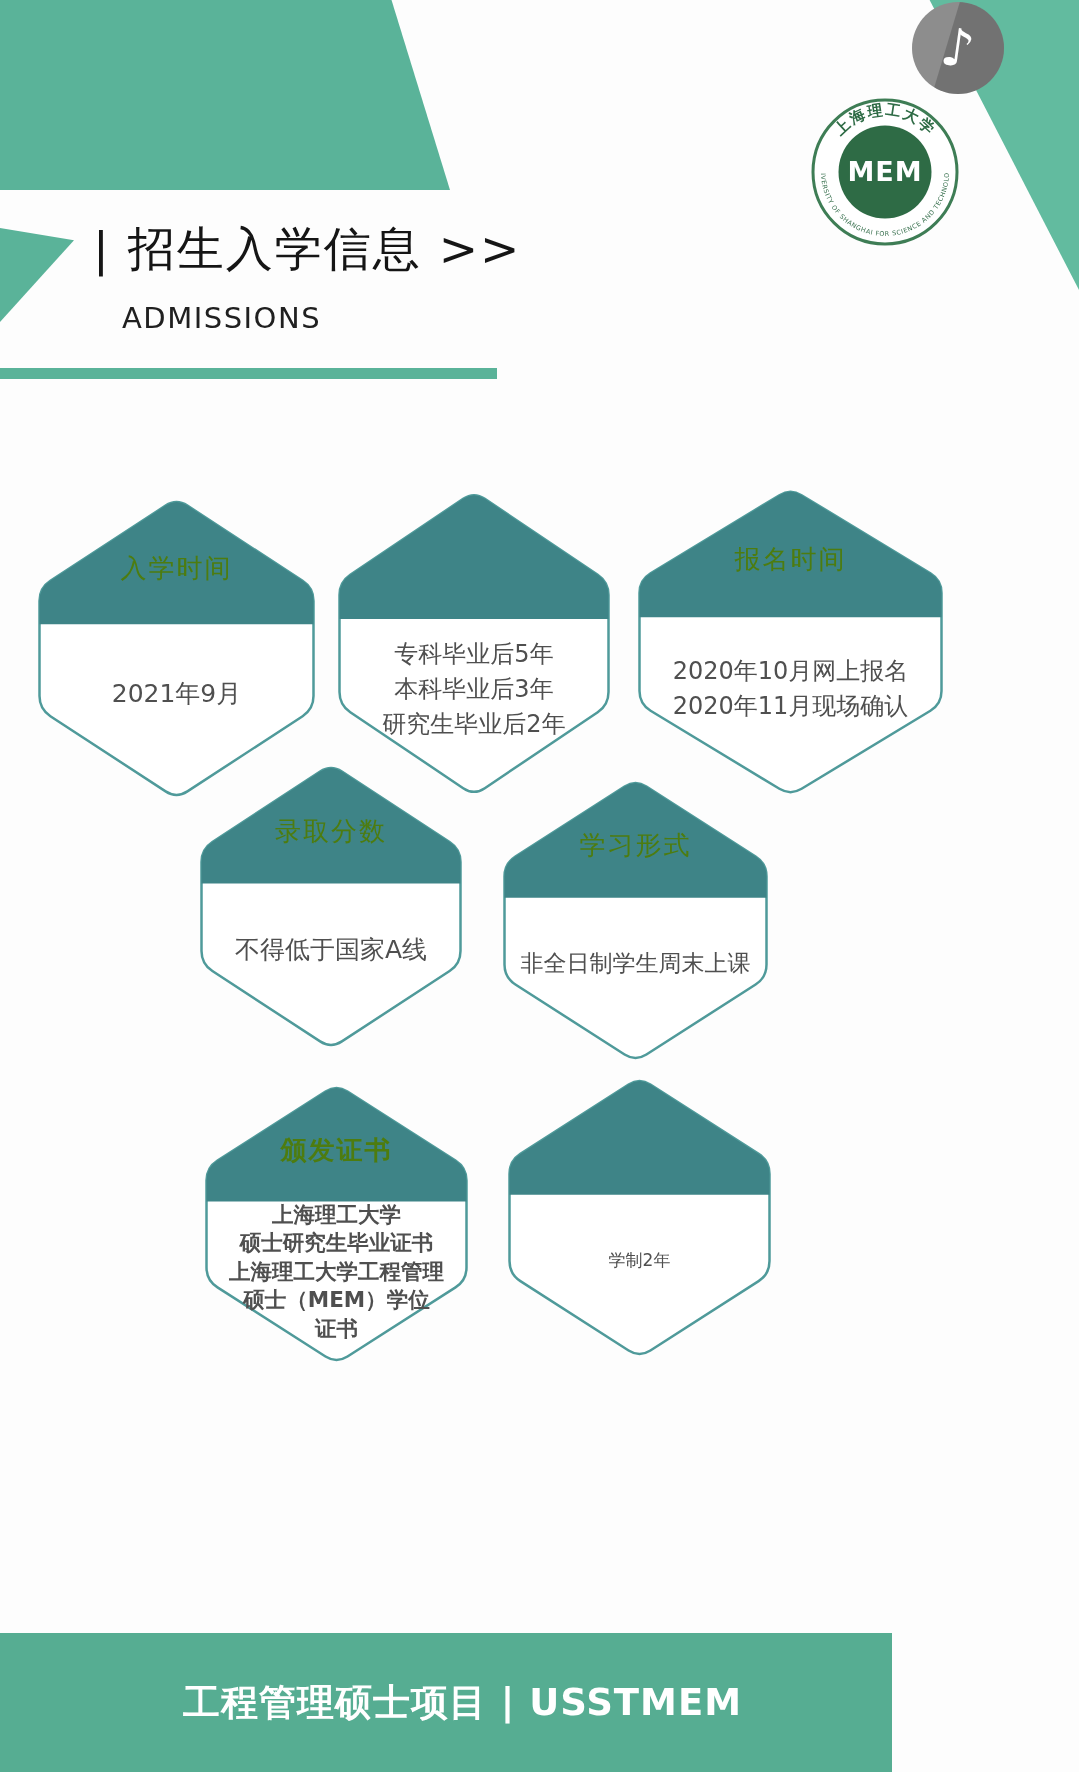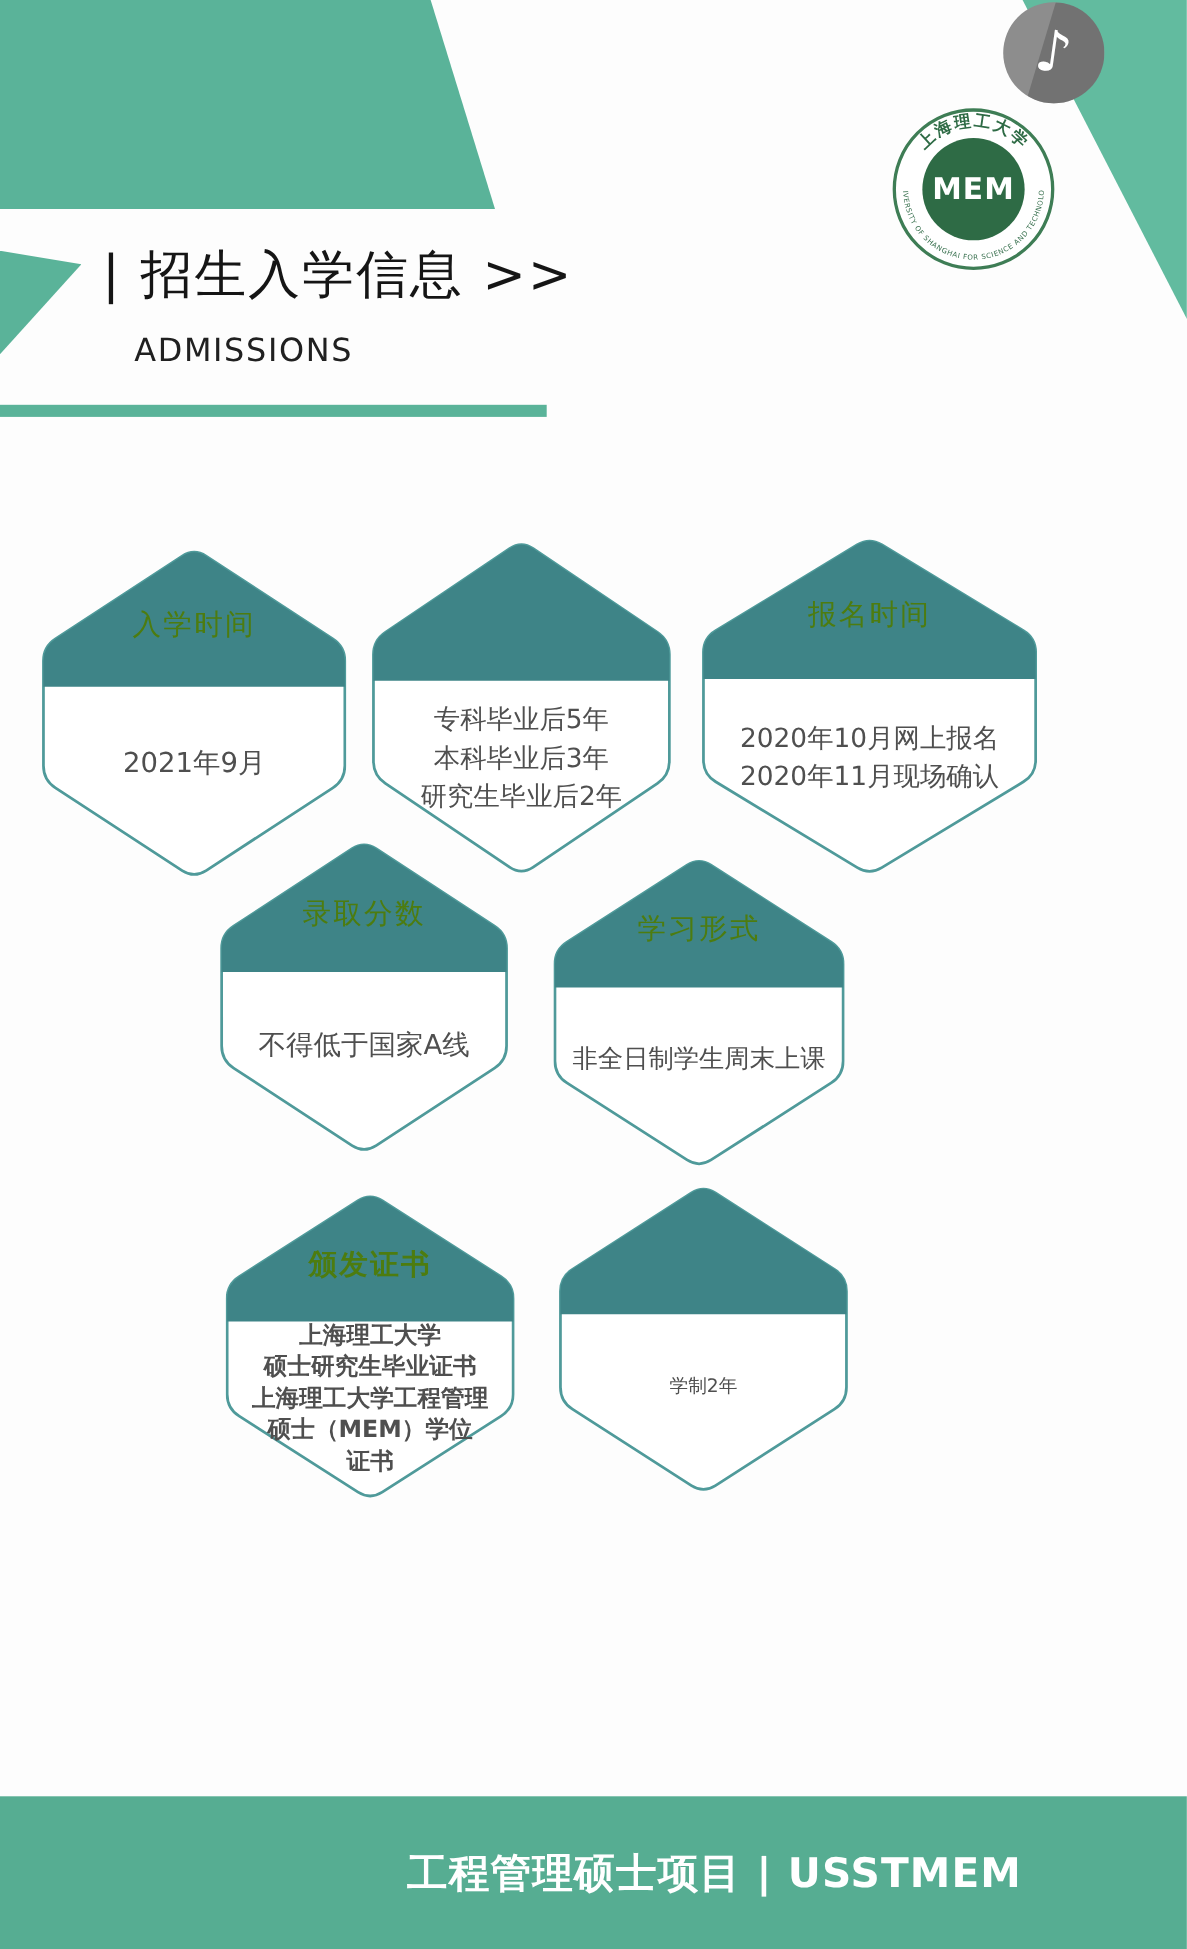--- a/index.html
+++ b/index.html
@@ -61,21 +61,21 @@
     color:#4d7c0f;font-size:26px;letter-spacing:2px;line-height:1.3;white-space:nowrap;
   }
   .hex-body{
     position:absolute;left:5%;right:5%;top:42%;bottom:12%;
     display:flex;flex-direction:column;align-items:center;justify-content:center;
     text-align:center;color:var(--body-text,#4f4f4f);
   }
   .hex-line{white-space:nowrap;}
   
   .footer-bar{
-    position:absolute;left:0;top:1633px;width:1079px;height:139px;
+    position:absolute;left:0;top:1633px;width:892px;height:139px;
     background:var(--seafoam-footer,#56ad92);z-index:4;
   }
   .footer-text{
     position:absolute;right:150px;top:0;height:100%;
     display:flex;align-items:center;
     color:#ffffff;font-size:37px;font-weight:bold;letter-spacing:1px;white-space:nowrap;
   }
 </style>
 </head>
 <body>

